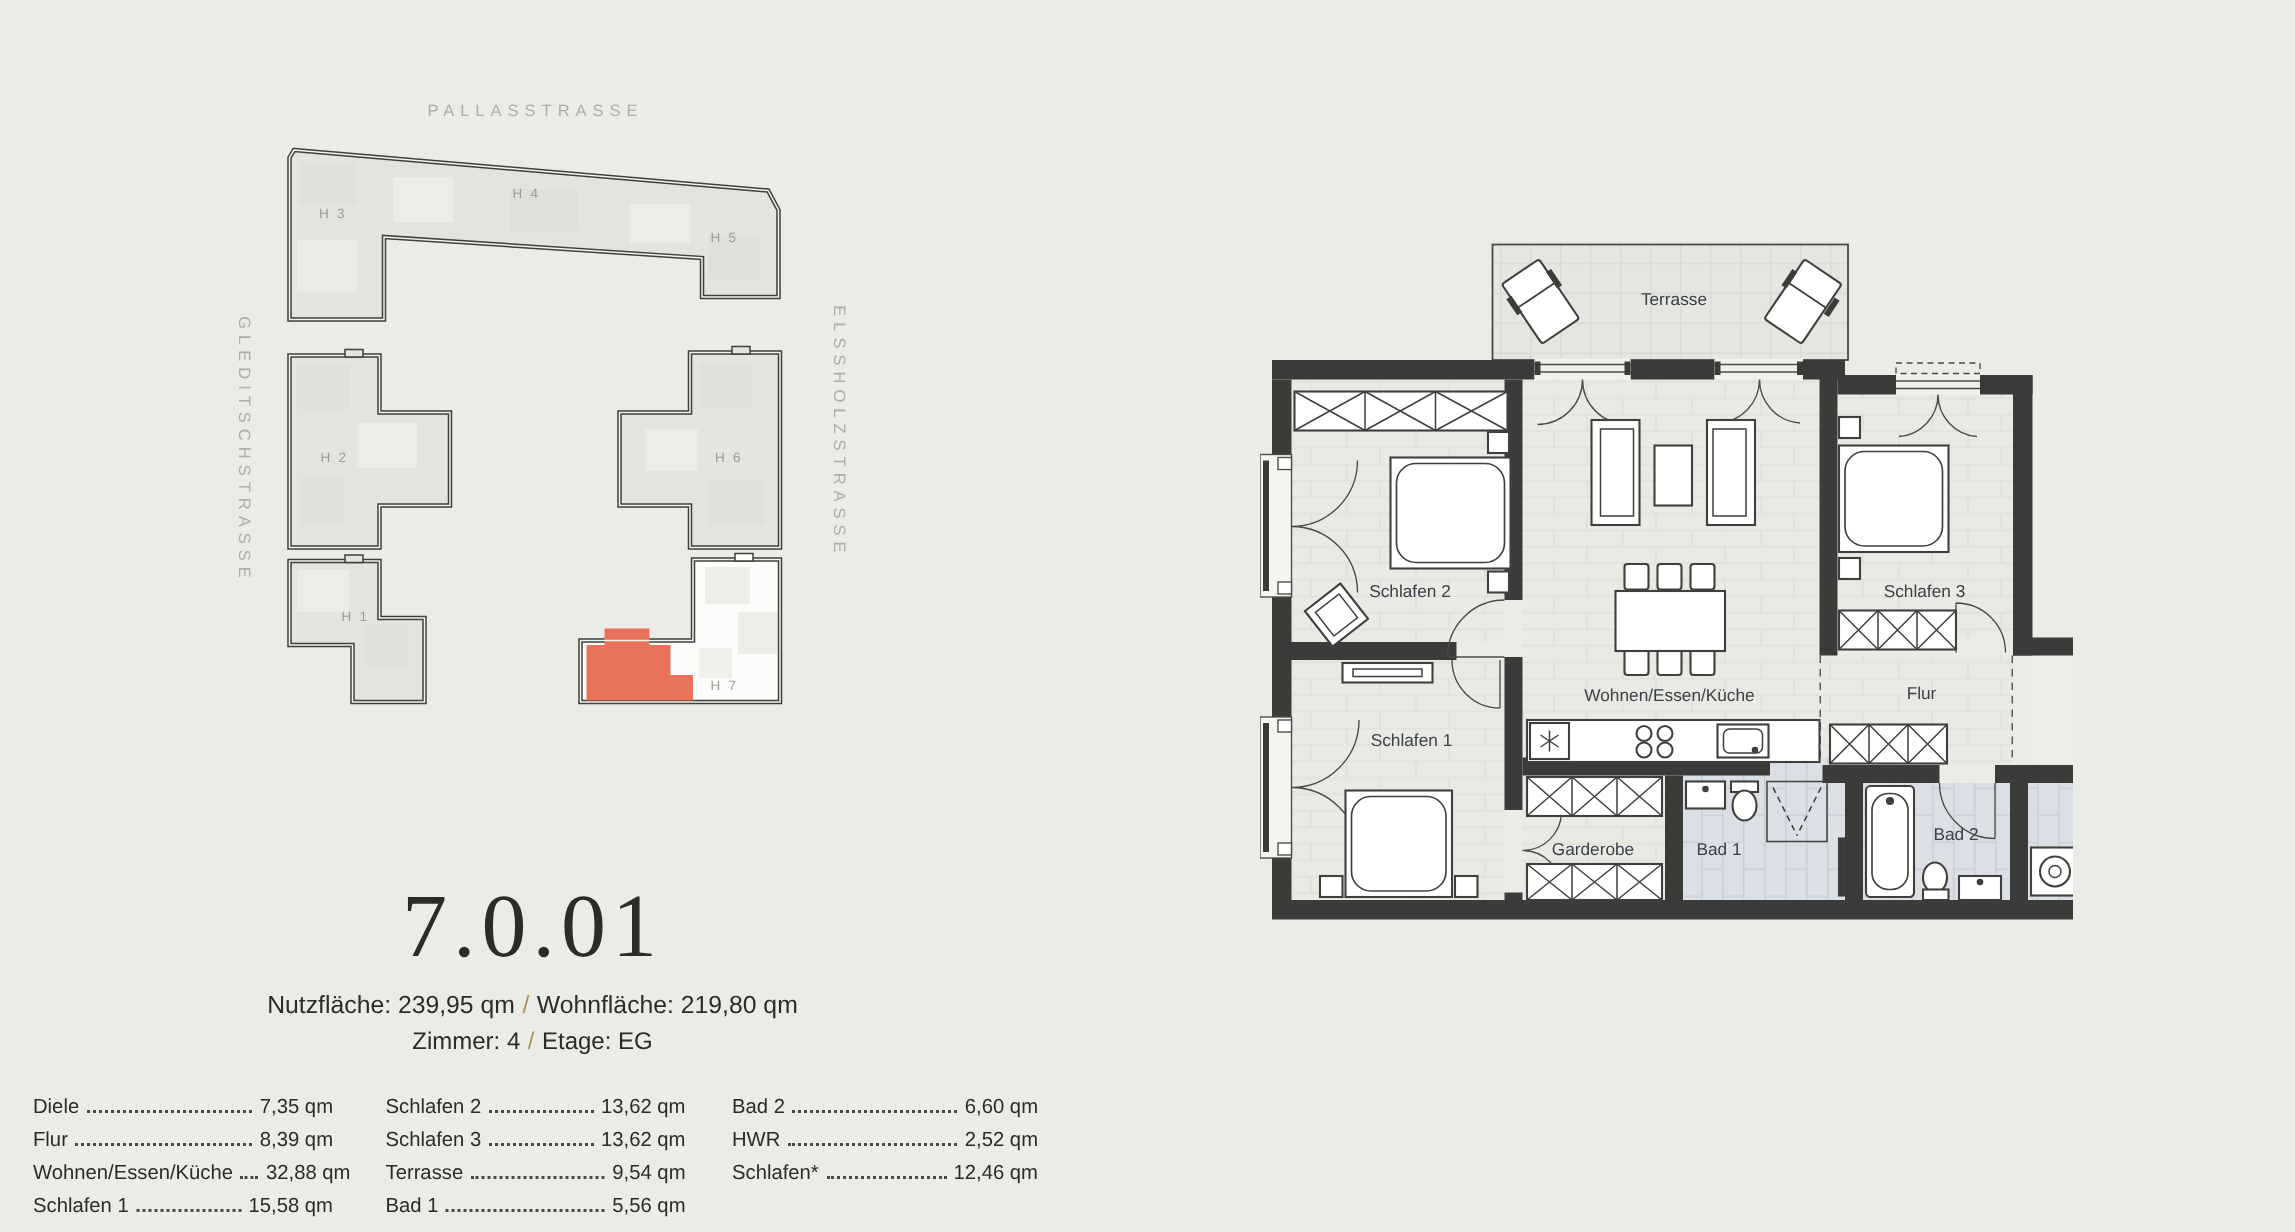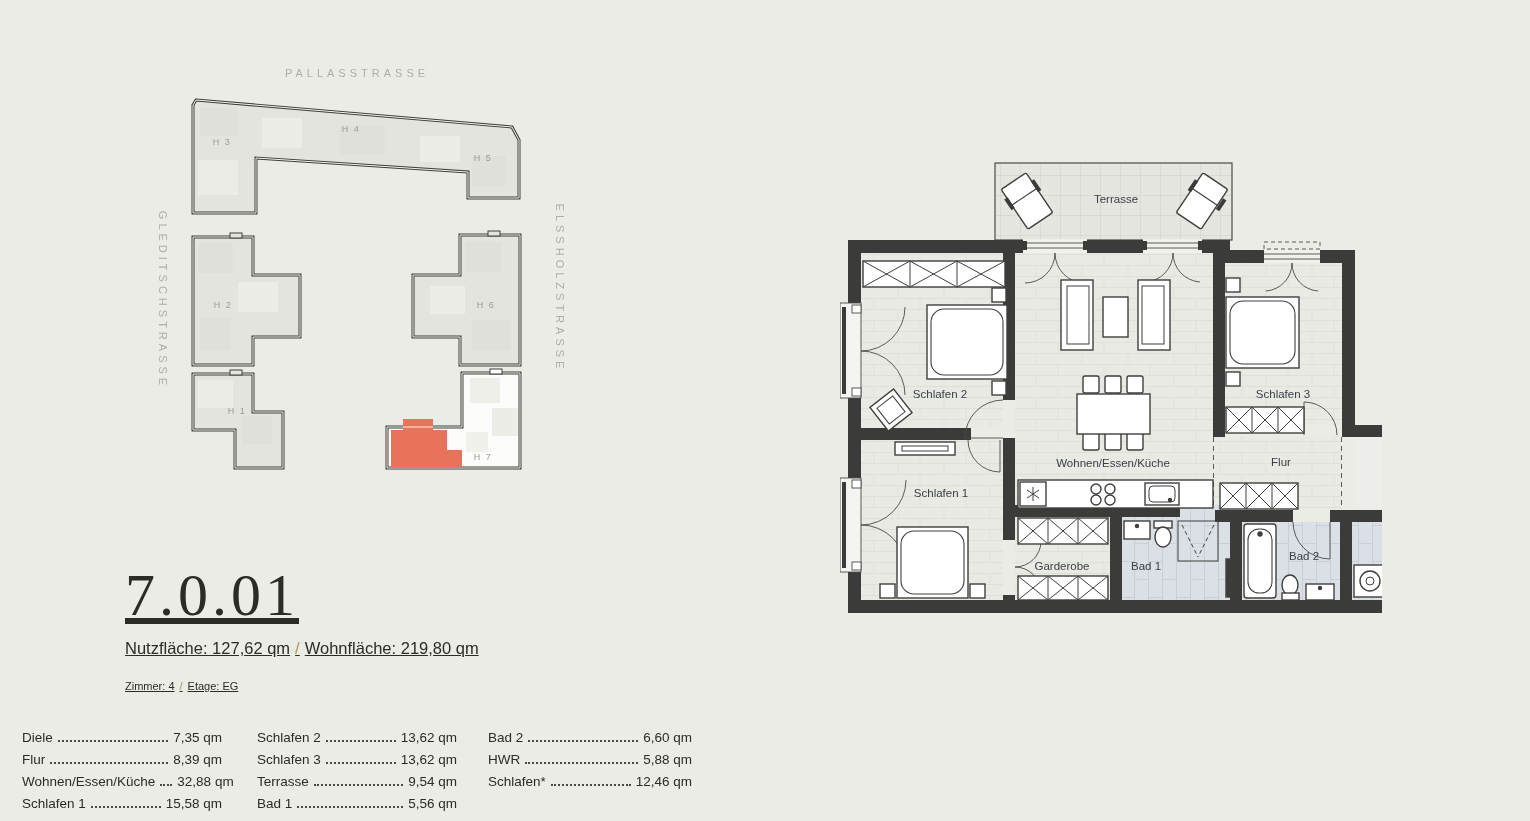--- a/index.html
+++ b/index.html
@@ -4,25 +4,25 @@
 <style>
   html,body{margin:0;padding:0;background:#ECECE7;}
   .page{position:relative;width:1382px;height:821px;background:#ECECE7;overflow:hidden;
         font-family:"Liberation Sans",sans-serif;color:#2B2B27;}
   svg text{font-family:"Liberation Sans",sans-serif;}
   
   #siteplan{position:absolute;left:140px;top:60px;}
   .street-label{font-size:11px;letter-spacing:4px;fill:#AEAEA6;}
   .hlabel{font-size:9px;letter-spacing:1.5px;fill:#9C9C96;}
   
-  .unit-header{position:absolute;left:125px;top:564px;width:460px;text-decoration:underline;}
+  .unit-header{position:absolute;left:125px;top:586px;width:460px;text-align:center;}
   .unit-title{font-family:"Liberation Serif",serif;font-weight:400;font-size:60px;
               letter-spacing:4px;color:#2B2B27;line-height:1.05;}
   .unit-sub{font-size:16.5px;margin-top:12px;}
-  .unit-sub2{font-size:11px;margin-top:22px;}
+  .unit-sub2{font-size:16px;margin-top:6px;}
   .sep{color:#B2935B;padding:0 5px;}
   
   .area-table{position:absolute;left:22px;top:730px;width:670px;display:flex;}
   .atcol{display:flex;flex-direction:column;}
   .atcol.c1{width:200px;margin-right:35px;}
   .atcol.c2{width:200px;margin-right:31px;}
   .atcol.c3{width:204px;}
   .arow{display:flex;align-items:baseline;height:22px;font-size:13.5px;}
   .dots{flex:1;border-bottom:2px dotted #4A4A44;margin:0 5px 4px 5px;min-width:12px;}
   .aval{white-space:nowrap;}
@@ -98,21 +98,21 @@
     <text class="hlabel" x="343" y="101" text-anchor="middle">H 5</text>
     <text class="hlabel" x="83" y="248" text-anchor="middle">H 2</text>
     <text class="hlabel" x="346" y="248" text-anchor="middle">H 6</text>
     <text class="hlabel" x="97" y="354" text-anchor="middle">H 1</text>
     <text class="hlabel" x="343" y="400" text-anchor="middle">H 7</text>
   </svg>
 
   <div class="unit-header">
     <div class="unit-title">7.0.01</div>
     <div class="unit-sub">
-      <span>Nutzfläche: 127,62 qm</span><span class="sep">/</span><span>Wohnfläche: 219,80 qm</span>
+      <span>Nutzfläche: 239,95 qm</span><span class="sep">/</span><span>Wohnfläche: 219,80 qm</span>
     </div>
     <div class="unit-sub2">
       <span>Zimmer: 4</span><span class="sep">/</span><span>Etage: EG</span>
     </div>
   </div>
 
   <div class="area-table">
     <div class="atcol c1">
       <div class="arow">
           <span>Diele</span>
@@ -159,21 +159,21 @@
     </div>
     <div class="atcol c3">
       <div class="arow">
           <span>Bad 2</span>
           <span class="dots"></span>
           <span class="aval">6,60 qm</span>
         </div>
       <div class="arow">
           <span>HWR</span>
           <span class="dots"></span>
-          <span class="aval">5,88 qm</span>
+          <span class="aval">2,52 qm</span>
         </div>
       <div class="arow">
           <span>Schlafen*</span>
           <span class="dots"></span>
           <span class="aval">12,46 qm</span>
         </div>
     </div>
   </div>
 
   <svg id="floorplan" width="675" height="475" viewBox="0 0 675 475">

